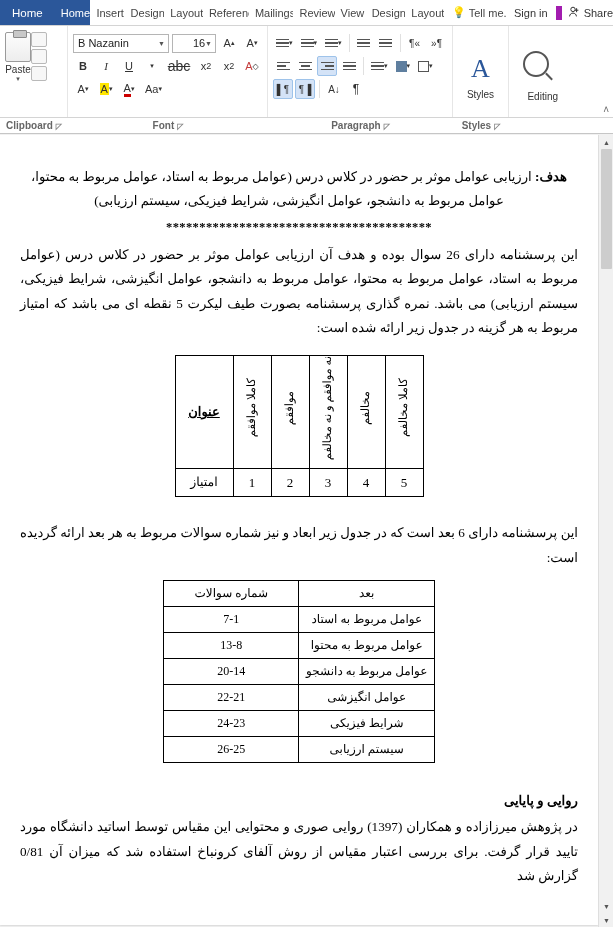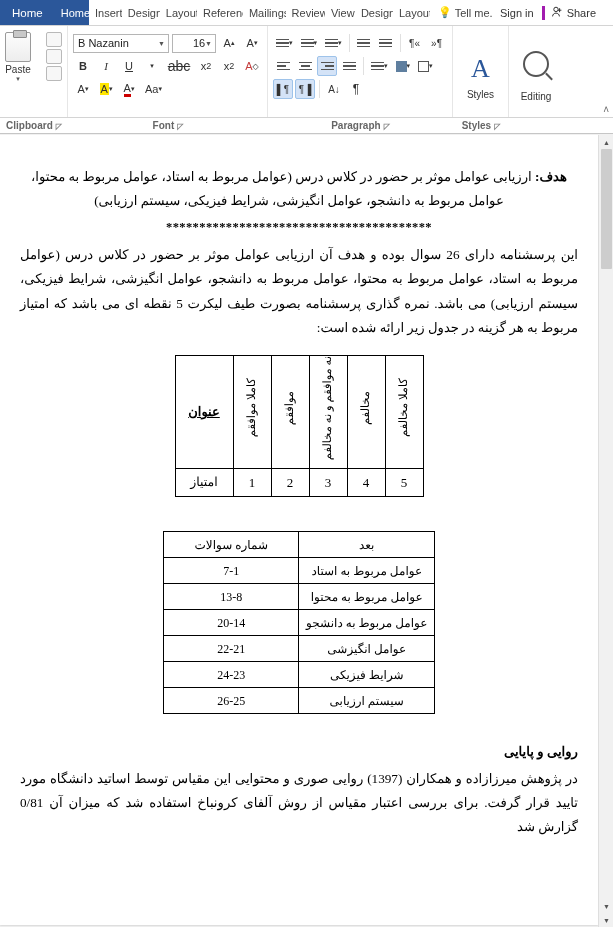--- a/index.html
+++ b/index.html
@@ -62,43 +62,43 @@
   }
   .bulb {
     color: #c9a21a; font-size: 11px;
   }
   .signin {
     padding: 0 8px;
     display: flex; align-items: center;
     color: #333; white-space: nowrap;
   }
   .share {
-    padding: 0 17px 0 6px;
+    padding: 0 0 0 6px;
     display: flex; align-items: center;
     gap: 4px;
     color: #333; white-space: nowrap;
-    border-left: 3px solid #a21caf;
+    border-left: 6px solid #a21caf;
   }
 
   
   .ribbon {
     height: 92px;
     background: #ffffff;
     display: flex;
     position: relative;
     border-bottom: 1px solid #d4d4d4;
   }
   .group {
     position: relative;
     padding: 3px 5px 0 5px;
     display: flex;
     flex-direction: column;
     border-right: 1px solid #e6e6e6;
   }
-  .group-inner { display: flex; flex: 1; justify-content: space-between; }
+  .group-inner { display: flex; flex: 1; }
 
   
   .clip-col { display: flex; flex-direction: column; align-items: center; justify-content: flex-start; }
   .paste-icon {
     width: 26px; height: 30px;
     border: 1px solid #9a9a9a;
     background: linear-gradient(#fdfdfd,#ededed);
     border-radius: 2px;
     position: relative;
     margin-top: 3px;
@@ -583,21 +583,21 @@
         <div class="styles-a">
             <span>A</span>
           </div>
         <div class="grp-caption">Styles</div>
       </div>
     </div>
 
     <div class="group" style="width:54px;border-right:none;">
       <div style="flex:1;display:flex;flex-direction:column;justify-content:center;">
         <div class="mag"></div>
-        <div class="grp-caption" style="margin-top:14px;">Editing</div>
+        <div class="grp-caption" style="margin-top:14px;text-align:right;">Editing</div>
       </div>
     </div>
 
     <div class="ribbon-collapse">˄</div>
   </div>
 
   <div class="grouplabels">
     <div style="width:68px;"><span>Clipboard</span><span class="dlg">◸</span></div>
     <div style="width:200px;"><span>Font</span><span class="dlg">◸</span></div>
     <div style="width:185px;"><span>Paragraph</span><span class="dlg">◸</span></div>
@@ -637,20 +637,21 @@
               <td class="numcell">2</td>
               <td class="numcell">1</td>
               <td class="numcell lbl">امتیاز</td>
             </tr>
           </tbody>
             </table>
         </div>
 
         <div class="spacer-20"></div>
 
+        <p class="p">این  پرسشنامه دارای 6 بعد است که در جدول زیر ابعاد و نیز شماره سوالات مربوط به هر بعد ارائه گردیده است:</p>
 
         <div class="dims-wrap">
           <table class="dims">
             <tbody>
                 <tr>
               <td class="col-b">بعد</td>
               <td class="col-q">شماره سوالات</td>
             </tr>
             <tr>
               <td class="col-b">عوامل مربوط به استاد</td>

